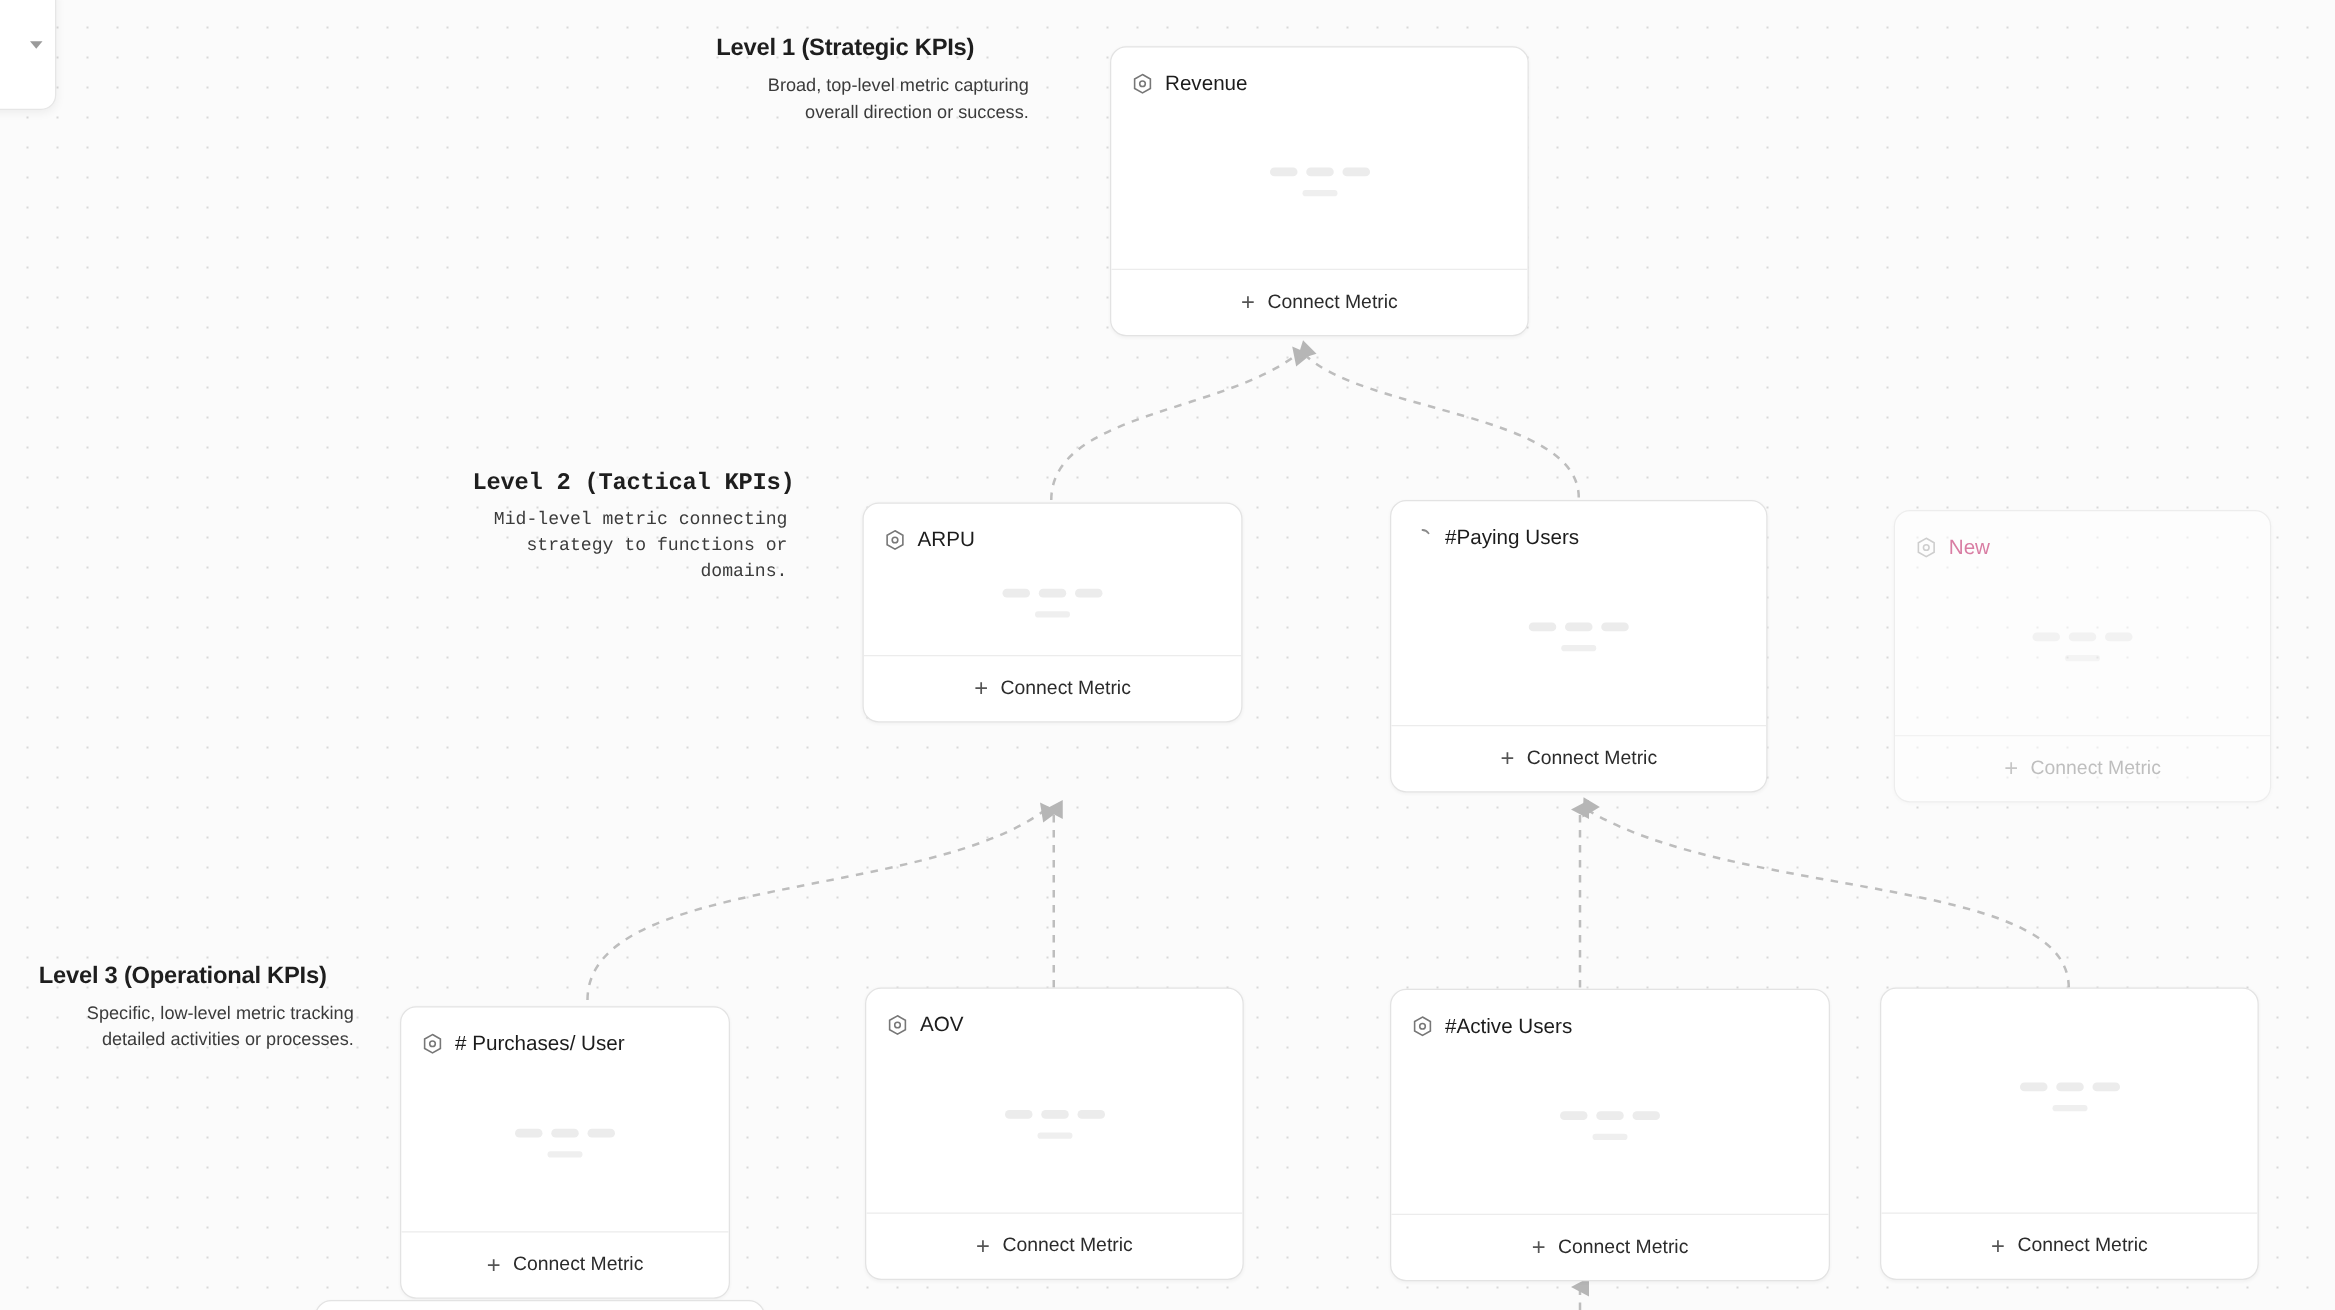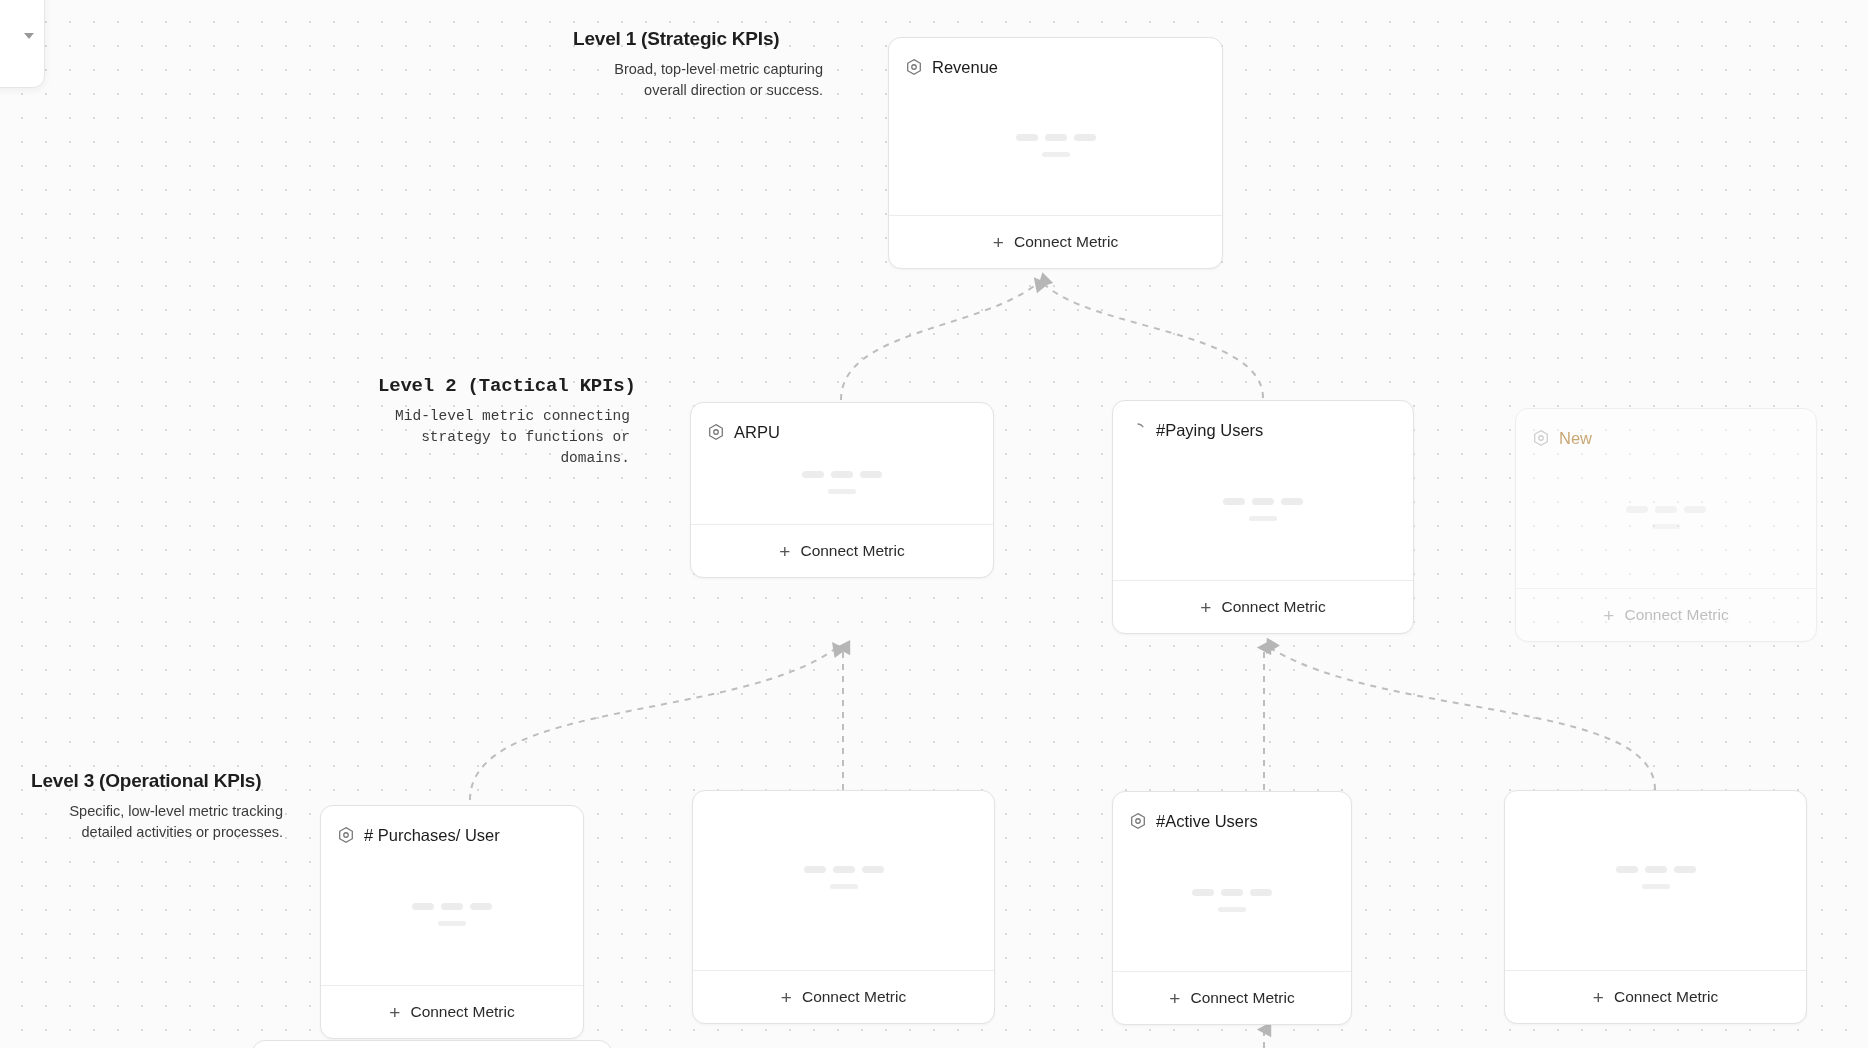--- a/index.html
+++ b/index.html
@@ -75,21 +75,21 @@
     align-items: center;
     gap: 9px;
     padding: 14px 16px 0 16px;
     height: 44px;
   }
   .card-title {
     font-size: 16.5px;
     color: #1c1c1c;
     white-space: nowrap;
   }
-  .card.dim .card-title { color: #a16207; }
+  .card.dim .card-title { color: #be185d; }
   .icon-hex {
     width: 18px; height: 18px;
     flex: 0 0 18px;
     display: block;
   }
   .icon-spin {
     width: 18px; height: 18px;
     flex: 0 0 18px;
     display: block;
   }
@@ -290,35 +290,42 @@
       </div>
       <div class="skel small"></div>
     </div>
     <div class="card-foot">
       <span class="plus">+</span>
       <span>Connect Metric</span>
     </div>
   </div>
 
   <div class="card" style="left:692px; top:790px; width:303px; height:234px;">
-    <div class="card-body">
-      <div class="skel-row">
-        <div class="skel a"></div>
-        <div class="skel b"></div>
-        <div class="skel c"></div>
-      </div>
-      <div class="skel small"></div>
-    </div>
-    <div class="card-foot">
-      <span class="plus">+</span>
-      <span>Connect Metric</span>
-    </div>
-  </div>
-
-  <div class="card" style="left:1112px; top:791px; width:240px; height:234px;">
+    <div class="card-head">
+      <svg class="icon-hex" viewBox="0 0 24 24">
+        <path d="M12 2.2 L20.4 7 L20.4 17 L12 21.8 L3.6 17 L3.6 7 Z" fill="none" stroke="#777" stroke-width="1.7"></path>
+        <circle cx="12" cy="12" r="3" fill="none" stroke="#777" stroke-width="1.7"></circle>
+      </svg>
+      <span class="card-title">AOV</span>
+    </div>
+    <div class="card-body">
+      <div class="skel-row">
+        <div class="skel a"></div>
+        <div class="skel b"></div>
+        <div class="skel c"></div>
+      </div>
+      <div class="skel small"></div>
+    </div>
+    <div class="card-foot">
+      <span class="plus">+</span>
+      <span>Connect Metric</span>
+    </div>
+  </div>
+
+  <div class="card" style="left:1112px; top:791px; width:352px; height:234px;">
     <div class="card-head">
       <svg class="icon-hex" viewBox="0 0 24 24">
         <path d="M12 2.2 L20.4 7 L20.4 17 L12 21.8 L3.6 17 L3.6 7 Z" fill="none" stroke="#777" stroke-width="1.7"></path>
         <circle cx="12" cy="12" r="3" fill="none" stroke="#777" stroke-width="1.7"></circle>
       </svg>
       <span class="card-title">#Active Users</span>
     </div>
     <div class="card-body">
       <div class="skel-row">
         <div class="skel a"></div>

